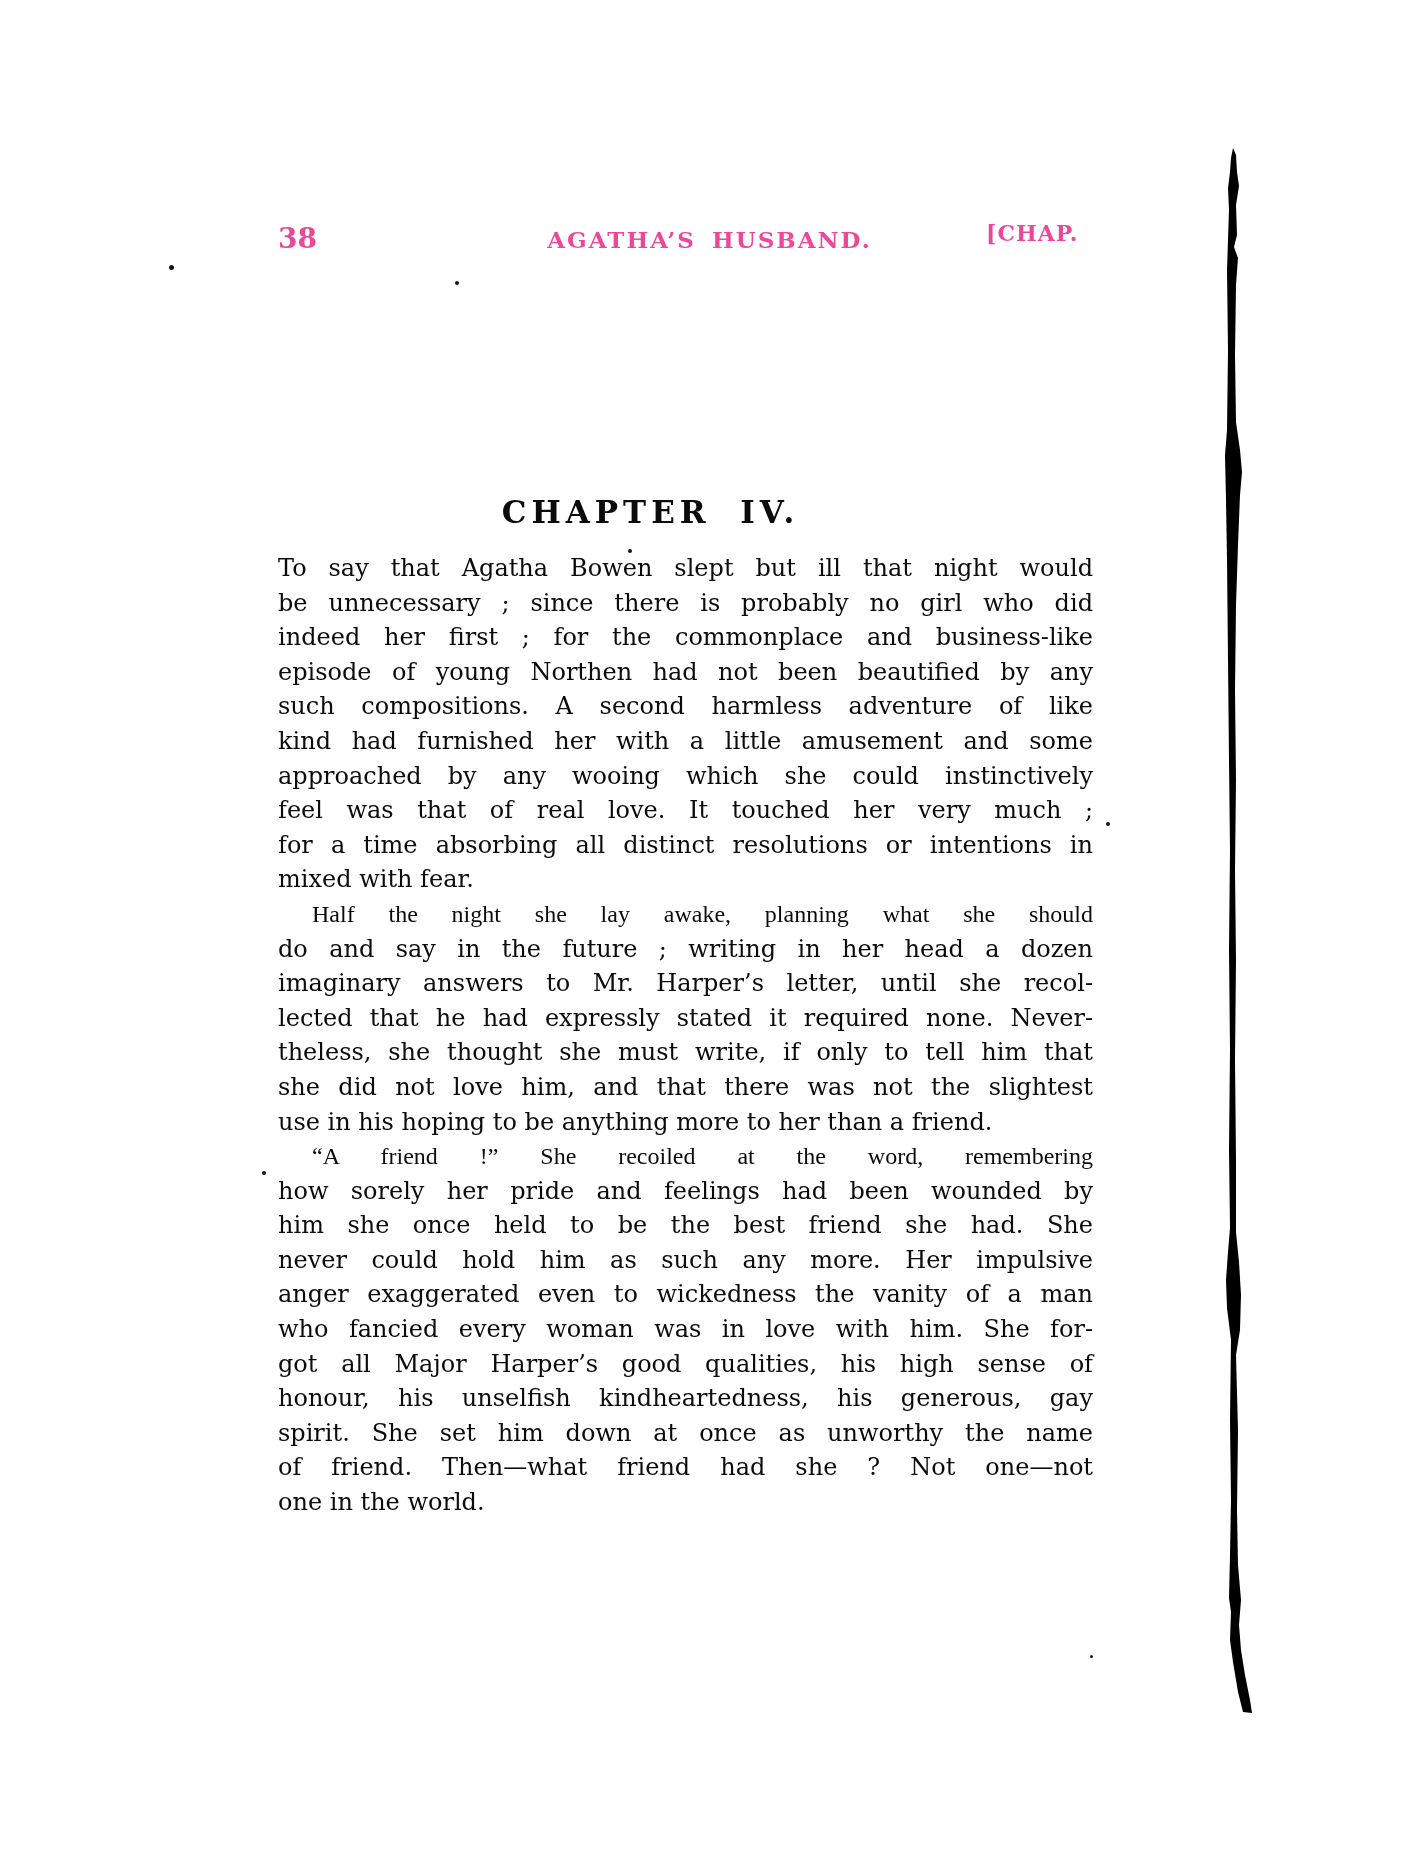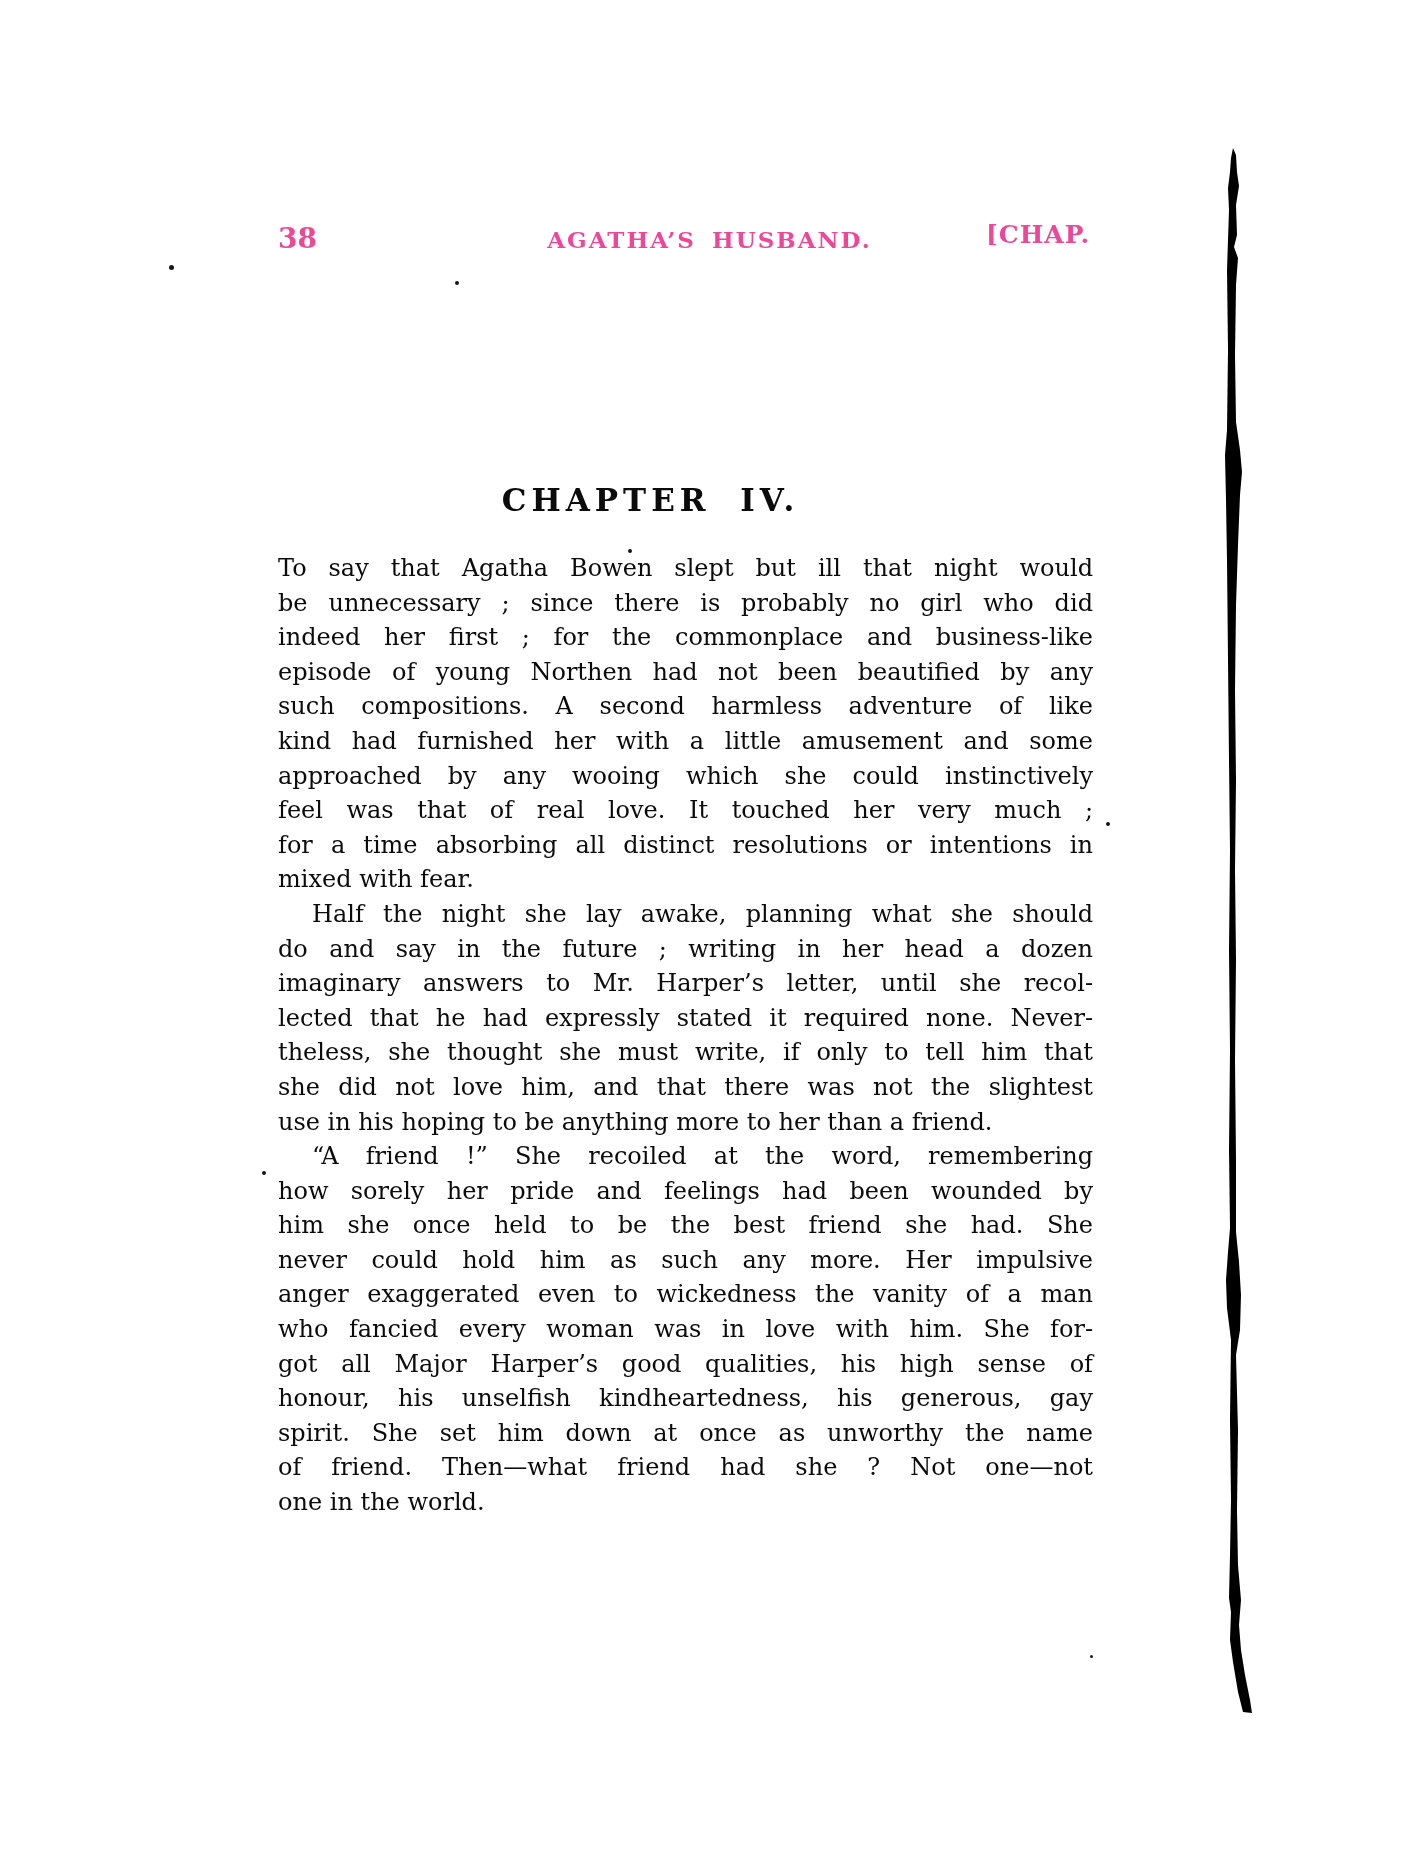--- a/index.html
+++ b/index.html
@@ -33,29 +33,29 @@
     top: 226px;
     text-align: center;
     font-size: 23px;
     letter-spacing: 2px;
     word-spacing: 6px;
     padding-left: 18px;
   }
   .header-chap {
     left: 986px;
     top: 220px;
-    font-size: 25px;
+    font-size: 22px;
     letter-spacing: 1px;
   }
   .chapter-heading {
     position: absolute;
     left: 0;
     right: 100px;
     top: 478px;
-    margin: 4px;
+    margin: 16px;
     text-align: center;
     font-size: 31px;
     font-weight: bold;
     letter-spacing: 5px;
     word-spacing: 14px;
     color: #0b0b0b;
   }
   .body-text {
     position: absolute;
     left: 278px;
@@ -68,20 +68,21 @@
   .line {
     text-align: justify;
     text-align-last: justify;
     white-space: normal;
   }
   .line.last {
     text-align-last: left;
   }
   .line.indent {
     text-indent: 34px;
+    font-family: Liberation Serif, serif;
   }
   .scan-artifact {
     position: absolute;
     left: 0;
     top: 0;
     pointer-events: none;
   }
   .ink-speck {
     position: absolute;
     background: #161616;

